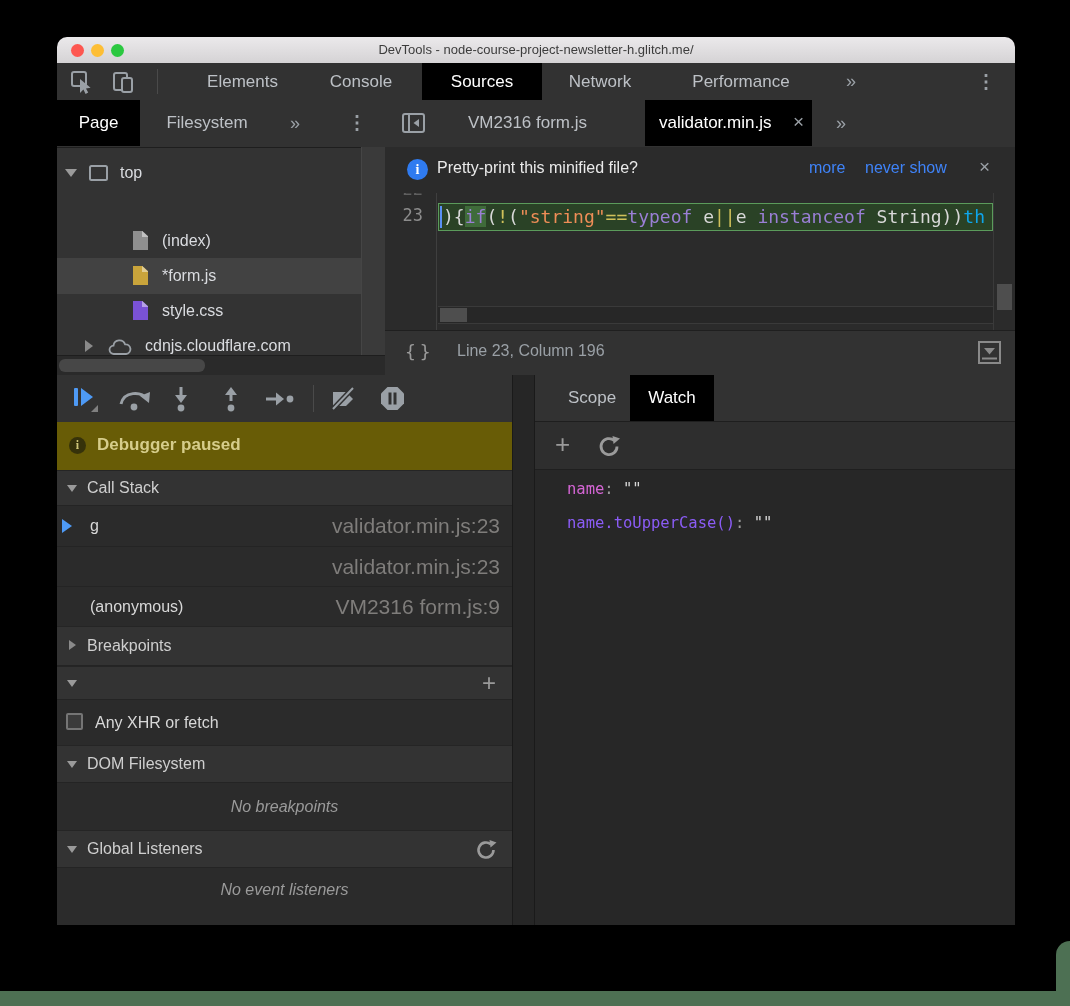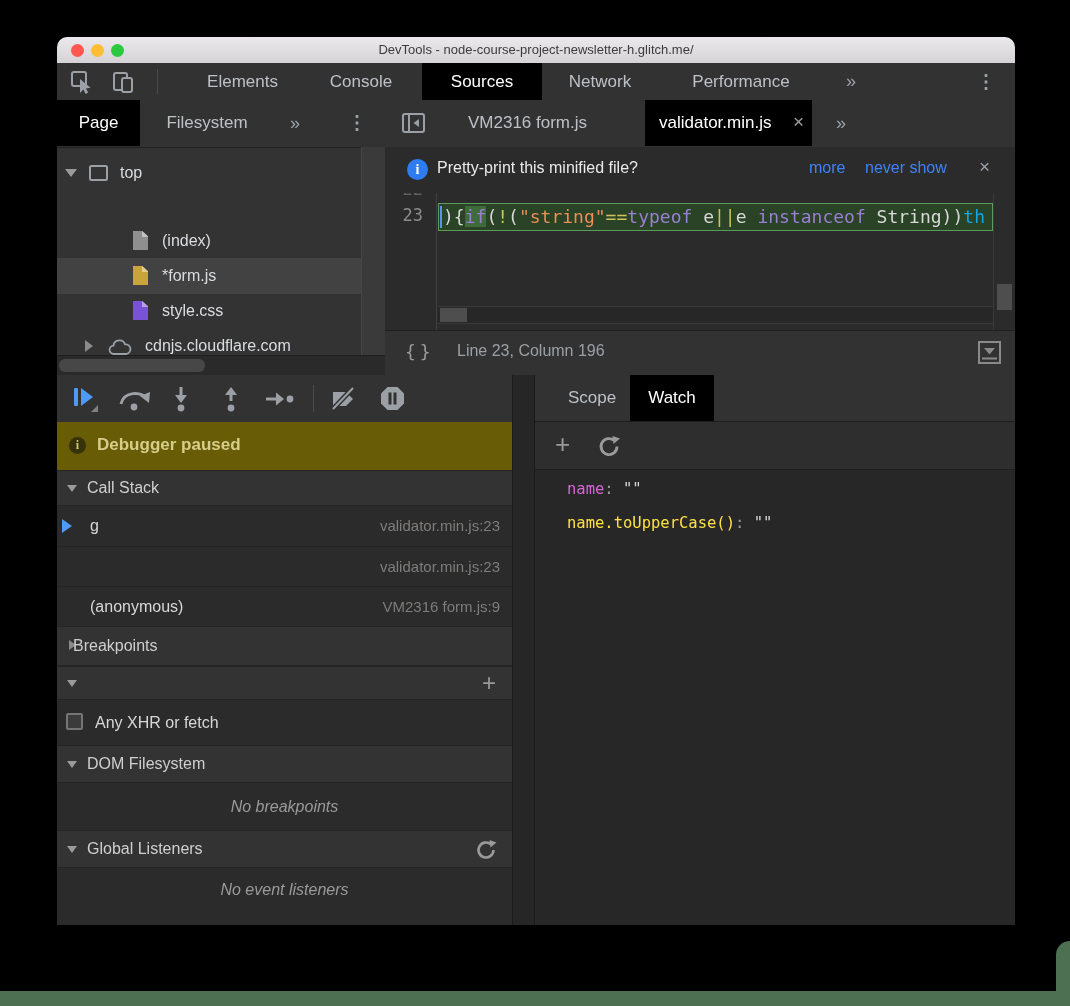--- a/index.html
+++ b/index.html
@@ -18,21 +18,21 @@
   #toolbar{position:absolute;left:0;top:26px;width:958px;height:37px;background:#323232;
            border-bottom:1px solid #1e1e1e;}
   .ttab{position:absolute;top:0;height:37px;line-height:37px;text-align:center;
         font-size:17px;color:#bdc1c6;}
   .ttab.active{background:#000;color:#fff;}
   .glyph{color:#9aa0a6;}
   
   .hdr{background:#333;border-top:1px solid #252525;border-bottom:1px solid #242424;
        color:#cfcfcf;font-size:16px;box-sizing:border-box;}
   .rowbg{background:#2b2b2b;color:#d8d8d8;font-size:16px;box-sizing:border-box;}
-  .loc{color:#7f7d7b;font-size:15px;}
+  .loc{color:#7f7d7b;font-size:21px;}
   .empty{color:#9a9a9a;font-style:italic;font-size:16px;text-align:center;}
   .tri{display:inline-block;width:0;height:0;}
   .tri.down{border-left:6px solid transparent;border-right:6px solid transparent;border-top:8px solid #9a9a9a;}
   .tri.right{border-top:6px solid transparent;border-bottom:6px solid transparent;border-left:8px solid #8a8a8a;}
   
   .treerow{position:absolute;left:0;width:304px;height:36px;line-height:36px;color:#dadce0;font-size:16px;}
   .ficon{position:absolute;width:15px;height:19px;top:8px;
          clip-path:polygon(0 0,62% 0,100% 28%,100% 100%,0 100%);}
   .ficon:after{content:"";position:absolute;right:0;top:0;width:6px;height:6px;background:rgba(255,255,255,.45);}
   
@@ -260,21 +260,21 @@
       <div class="abs rowbg" style="left:0;top:171px;width:455px;height:40px;line-height:40px;border-top:1px solid #242424;">
         <span class="abs loc" style="right:12px;">validator.min.js:23</span>
       </div>
       <div class="abs rowbg" style="left:0;top:211px;width:455px;height:40px;line-height:40px;border-top:1px solid #242424;">
         <span class="abs" style="left:33px;">(anonymous)</span>
         <span class="abs loc" style="right:12px;">VM2316 form.js:9</span>
       </div>
 
       <div class="abs hdr" style="left:0;top:251px;width:455px;height:40px;line-height:38px;">
         <span class="tri right abs" style="left:12px;top:13px;border-top-width:5px;border-bottom-width:5px;border-left-width:7px;"></span>
-        <span class="abs" style="left:16px;">Breakpoints</span>
+        <span class="abs" style="left:30px;">Breakpoints</span>
       </div>
 
       <div class="abs hdr" style="left:0;top:291px;width:455px;height:34px;line-height:32px;">
         <span class="tri down abs" style="left:10px;top:13px;border-left-width:5px;border-right-width:5px;border-top-width:7px;"></span>
         <span class="abs" style="right:16px;top:0;color:#9a9a9a;font-size:24px;font-weight:300;">+</span>
       </div>
       <div class="abs rowbg" style="left:0;top:325px;width:455px;height:45px;line-height:45px;">
         <span class="abs" style="left:9px;top:13px;width:17px;height:17px;background:#3b3b3b;border:2px solid #757575;border-radius:2px;box-sizing:border-box;"></span>
         <span class="abs" style="left:38px;">Any XHR or fetch</span>
       </div>
@@ -312,19 +312,19 @@
               <path d="M20 12.5 a8 8 0 1 1 -2.8-6" fill="none" stroke="#9a9a9a" stroke-width="2.8"></path>
             <polygon points="15.5,2 23,4.5 16.5,10" fill="#9a9a9a"></polygon>
             </svg>
         </span>
       </div>
       <div class="abs mono" style="left:32px;top:105px;font-size:15.5px;">
         <span style="color:#d465d4;">name</span><span style="color:#9a9a9a;">:</span>
         <span style="color:#d8d8d8;">""</span>
       </div>
       <div class="abs mono" style="left:32px;top:139px;font-size:15.5px;">
-        <span style="color:#fde047;">name.toUpperCase()</span><span style="color:#9a9a9a;">:</span>
+        <span style="color:#8b5cf6;">name.toUpperCase()</span><span style="color:#9a9a9a;">:</span>
         <span style="color:#d8d8d8;">""</span>
       </div>
     </div>
 
   </div>
 </div>
 
 </body></html>

